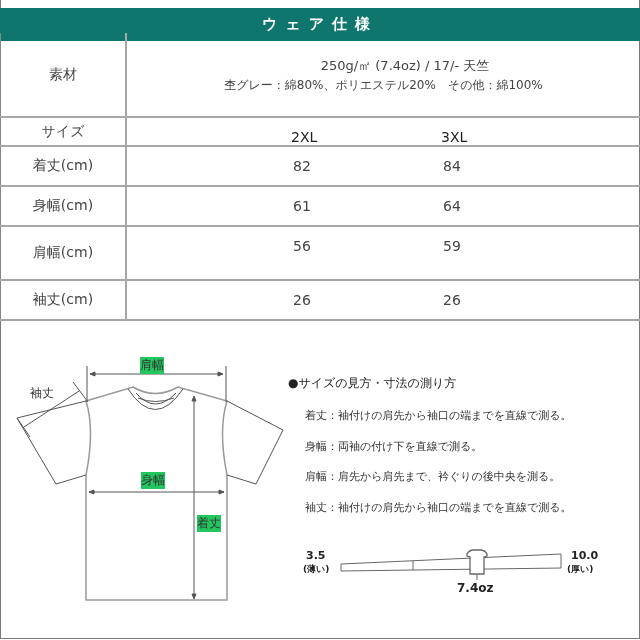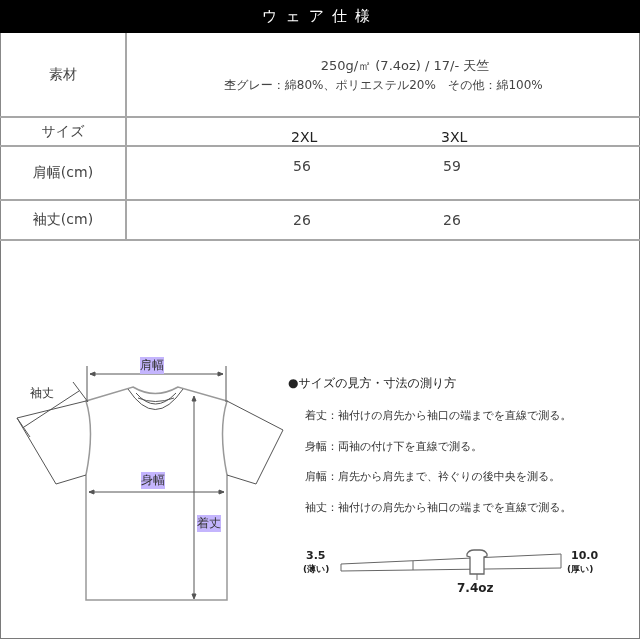--- a/index.html
+++ b/index.html
@@ -1,36 +1,36 @@
 <!DOCTYPE html>
 <html><head>
 <meta charset="utf-8">
 <style>
   html, body { margin: 0; padding: 0; background: #ffffff; }
   body { width: 640px; height: 640px; position: relative; overflow: hidden;
          font-family: "DejaVu Sans", "Liberation Sans", sans-serif; color: #333; }
   .frame { position: absolute; left: 0; top: 0; width: 638px; height: 638px;
            border: 1px solid #7a7a7a; border-top: none; box-sizing: content-box; }
-  .title-bar { position: absolute; left: 0; top: 0; width: 640px; height: 33px;
-               background: #000000; color: #fff; text-align: center;
-               font-size: 15px; line-height: 33px; letter-spacing: 8px; font-weight: normal; }
+  .title-bar { position: absolute; left: 0; top: 8px; width: 640px; height: 33px;
+               background: #0f766e; color: #fff; text-align: center;
+               font-size: 15px; line-height: 33px; letter-spacing: 8px; font-weight: bold; }
   table.spec { position: absolute; left: 0; top: 33px; width: 640px;
                border-collapse: collapse; table-layout: fixed; }
   table.spec td { border-bottom: 2px solid #a7a7a7; padding: 0; font-size: 14px; color: #444; }
   table.spec td.label { width: 124px; text-align: center; border-right: 2px solid #a7a7a7; border-left: 1px solid #888;}
   table.spec td.val { text-align: center; }
   .mat-line1 { font-size: 13px; margin-top: 2px; padding-left: 43px; }
   .mat-line2 { font-size: 12px; margin-top: 2px; }
   .bold { font-weight: normal; color: #222; }
   .row { position: relative; }
   .guide-head { position: absolute; left: 288px; top: 375px; font-size: 12px; color: #222; }
   .guide-line { position: absolute; left: 305px; font-size: 11px; color: #333; }
   .scale-lbl { position: absolute; font-size: 11px; font-weight: bold; color: #222; text-align: center; }
   .scale-sub { position: absolute; font-size: 9px; font-weight: bold; color: #222; }
-  .dlabel { position: absolute; font-size: 12px; color: #333; background: #c4b5fd; }
+  .dlabel { position: absolute; font-size: 12px; color: #333; background: #22c55e; }
 </style>
 </head>
 <body>
 
 <div class="frame"></div>
 
 <div class="title-bar">ウェア仕様</div>
 
 <table class="spec">
   <tbody>
@@ -39,20 +39,34 @@
     <td class="val">
       <div class="mat-line1">250g/㎡ (7.4oz) / 17/- 天竺</div>
       <div class="mat-line2">杢グレー：綿80%、ポリエステル20%　その他：綿100%</div>
     </td>
   </tr>
   <tr style="height:29px" class="row">
     <td class="label">サイズ</td>
     <td class="val" style="position:relative">
       <span class="bold" style="position:absolute;left:164px;top:11px">2XL</span>
       <span class="bold" style="position:absolute;left:314px;top:11px">3XL</span>
+    </td>
+  </tr>
+  <tr style="height:40px">
+    <td class="label">着丈(cm)</td>
+    <td class="val" style="position:relative">
+      <span style="position:absolute;left:166px;top:11px">82</span>
+      <span style="position:absolute;left:316px;top:11px">84</span>
+    </td>
+  </tr>
+  <tr style="height:40px">
+    <td class="label">身幅(cm)</td>
+    <td class="val" style="position:relative">
+      <span style="position:absolute;left:166px;top:11px">61</span>
+      <span style="position:absolute;left:316px;top:11px">64</span>
     </td>
   </tr>
   <tr style="height:54px">
     <td class="label">肩幅(cm)</td>
     <td class="val" style="position:relative">
       <span style="position:absolute;left:166px;top:11px">56</span>
       <span style="position:absolute;left:316px;top:11px">59</span>
     </td>
   </tr>
   <tr style="height:40px">

